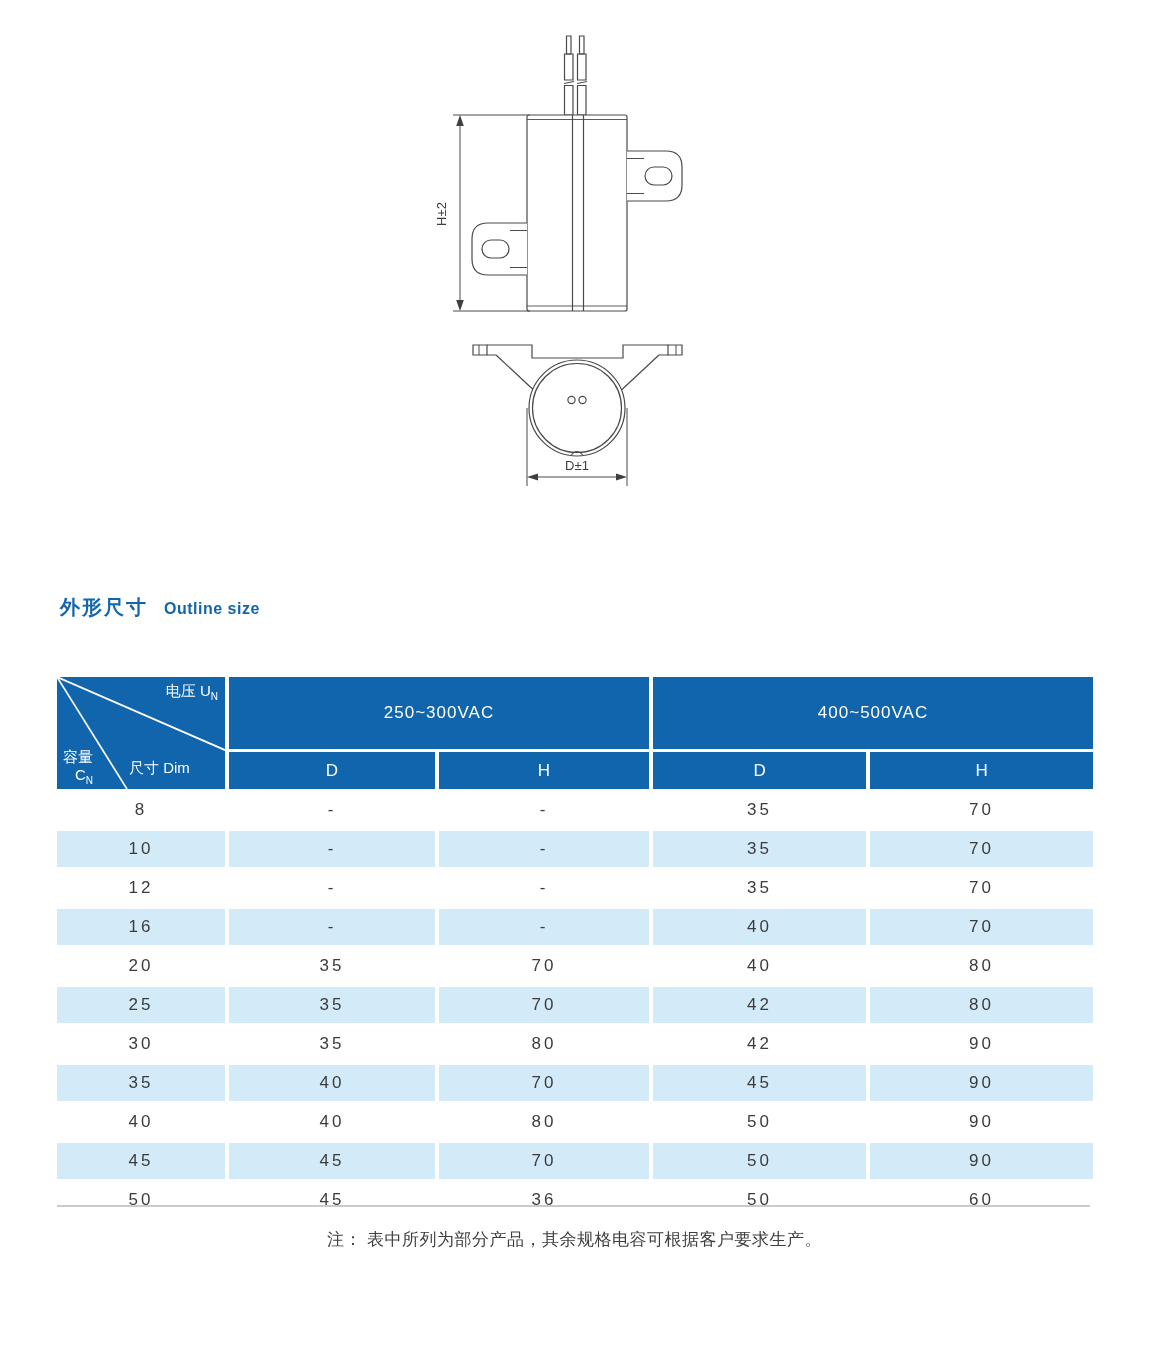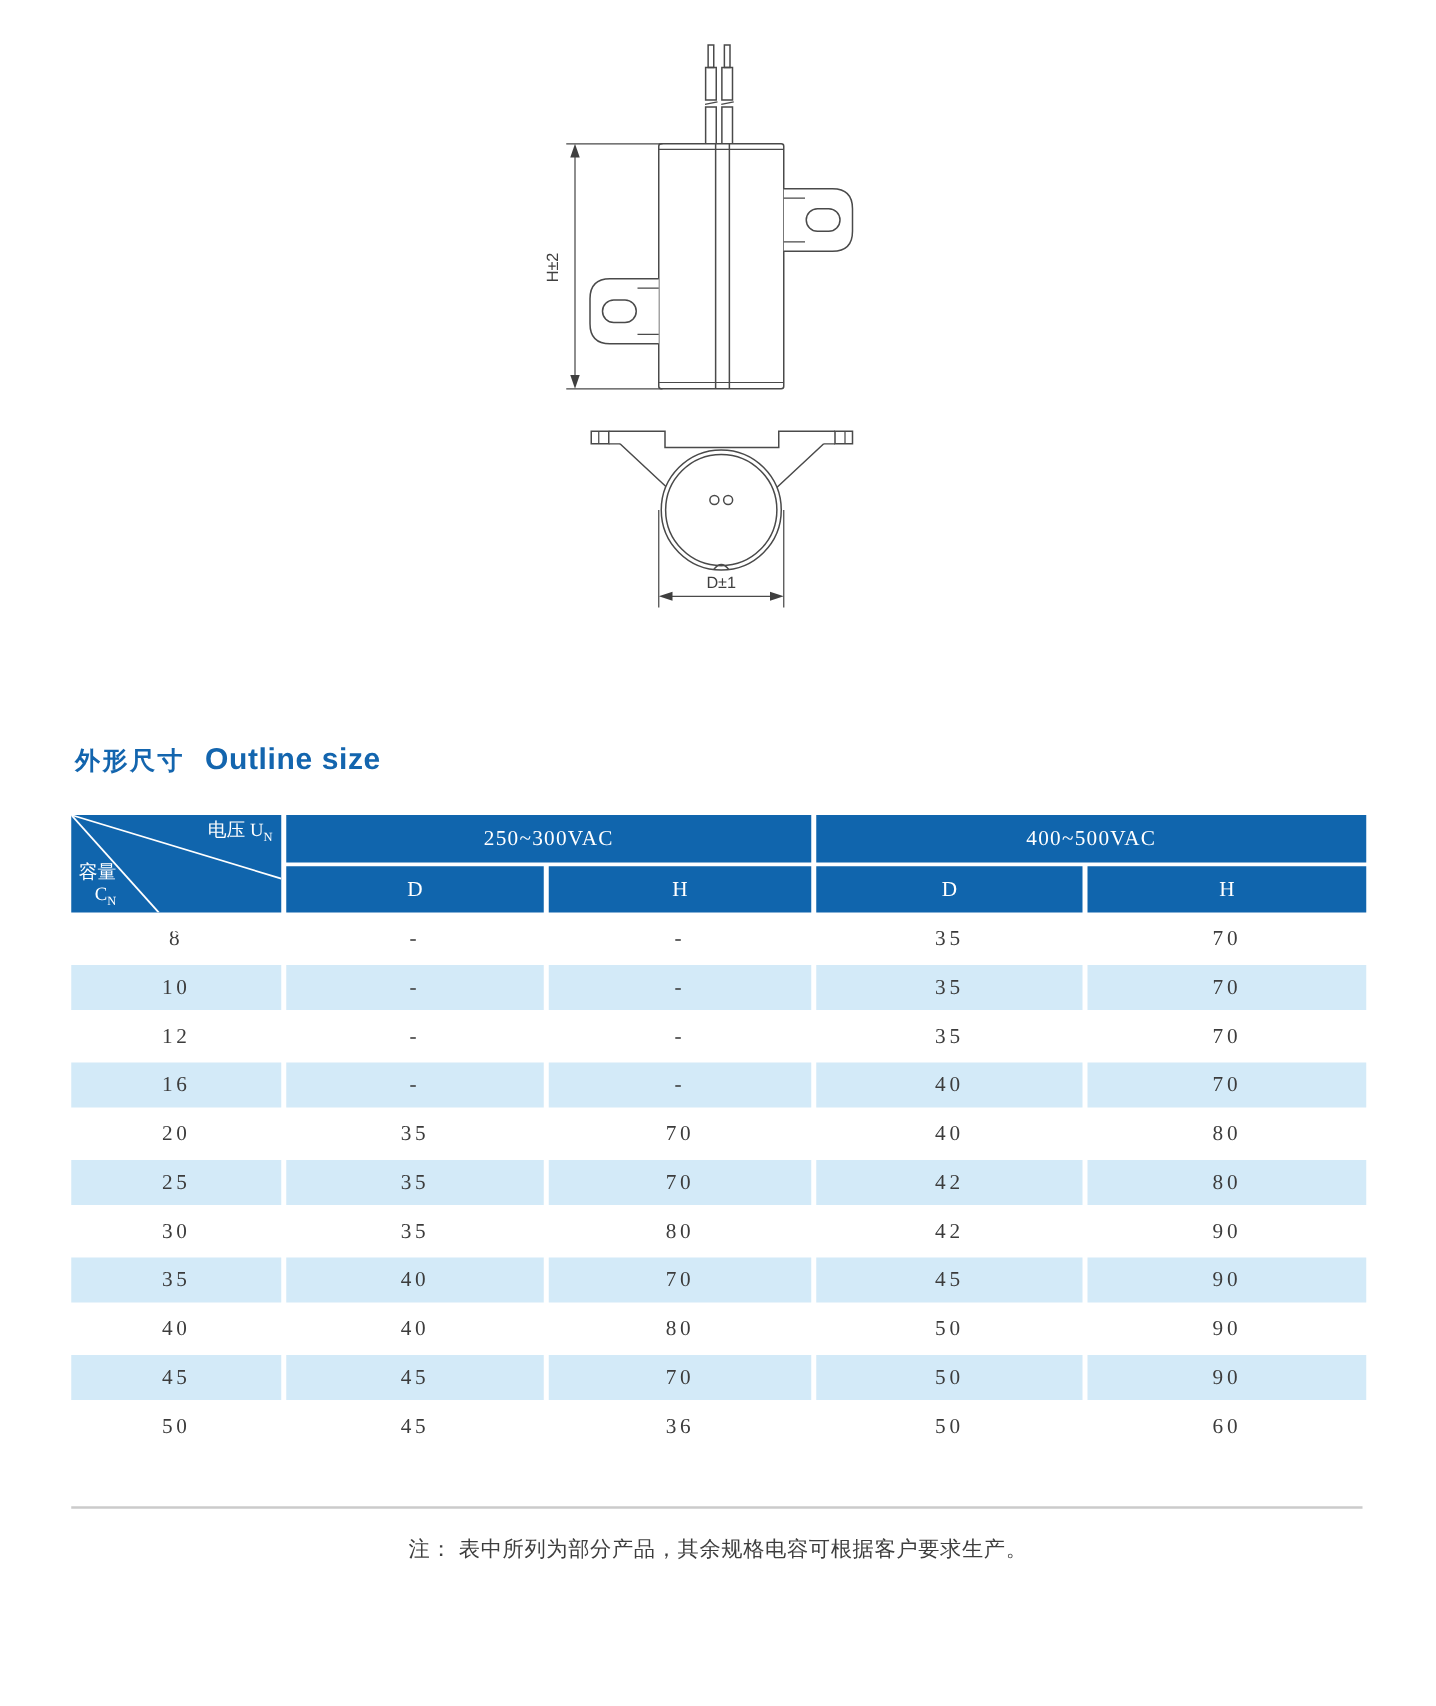--- a/index.html
+++ b/index.html
@@ -13,32 +13,31 @@
   }
   
   .drawing{position:absolute;left:420px;top:18px;width:300px;height:500px;}
   .drawing path,.drawing rect,.drawing line,.drawing circle,.drawing ellipse,.drawing polyline{
     vector-effect:non-scaling-stroke;
   }
   .dim-text{fill:#3f3f3f;font-size:13px;font-family:"Liberation Sans","DejaVu Sans",sans-serif;}
   
   .title-row{position:absolute;left:60px;top:594px;display:flex;align-items:baseline;gap:16px;}
   .title-zh{font-size:20px;font-weight:bold;color:#1365ae;letter-spacing:2px;}
-  .title-en{font-size:24px;font-weight:bold;color:#1365ae;letter-spacing:0.5px;}
+  .title-en{font-size:16px;font-weight:bold;color:#1365ae;letter-spacing:0.5px;}
   
   table.size-table{
-    position:absolute;left:53px;top:649px;
+    position:absolute;left:53px;top:674px;
     width:1044px;
     border-collapse:separate;border-spacing:4px 3px;
     table-layout:fixed;
-    font-family:Liberation Serif, serif;
   }
   table.size-table th,table.size-table td{padding:0;text-align:center;vertical-align:middle;}
   .hdr{background:#1065ad;color:#ffffff;font-weight:normal;}
-  tr.hrow1 th{height:38px;font-size:17px;letter-spacing:1px;margin-left:48px;}
+  tr.hrow1 th{height:72px;font-size:17px;letter-spacing:1px;margin-left:48px;}
   tr.hrow2 th{height:37px;font-size:17px;}
   td.corner{background:#1065ad;position:relative;}
   .corner-svg{position:absolute;left:0;top:0;width:100%;height:100%;}
   .corner-label{position:absolute;color:#fff;font-size:15px;white-space:nowrap;line-height:1.15;}
   .corner-label sub{font-size:10px;}
   .lbl-voltage{top:5px;right:7px;}
   .lbl-dim{top:58px;left:72px;margin-top:24px;}
   .lbl-capacity{bottom:3px;left:6px;text-align:right;}
   tbody td{height:36px;font-size:17px;color:#3c3c3c;letter-spacing:3px;background:#ffffff;}
   tbody tr:nth-child(even) td{background:#d3eaf8;}

